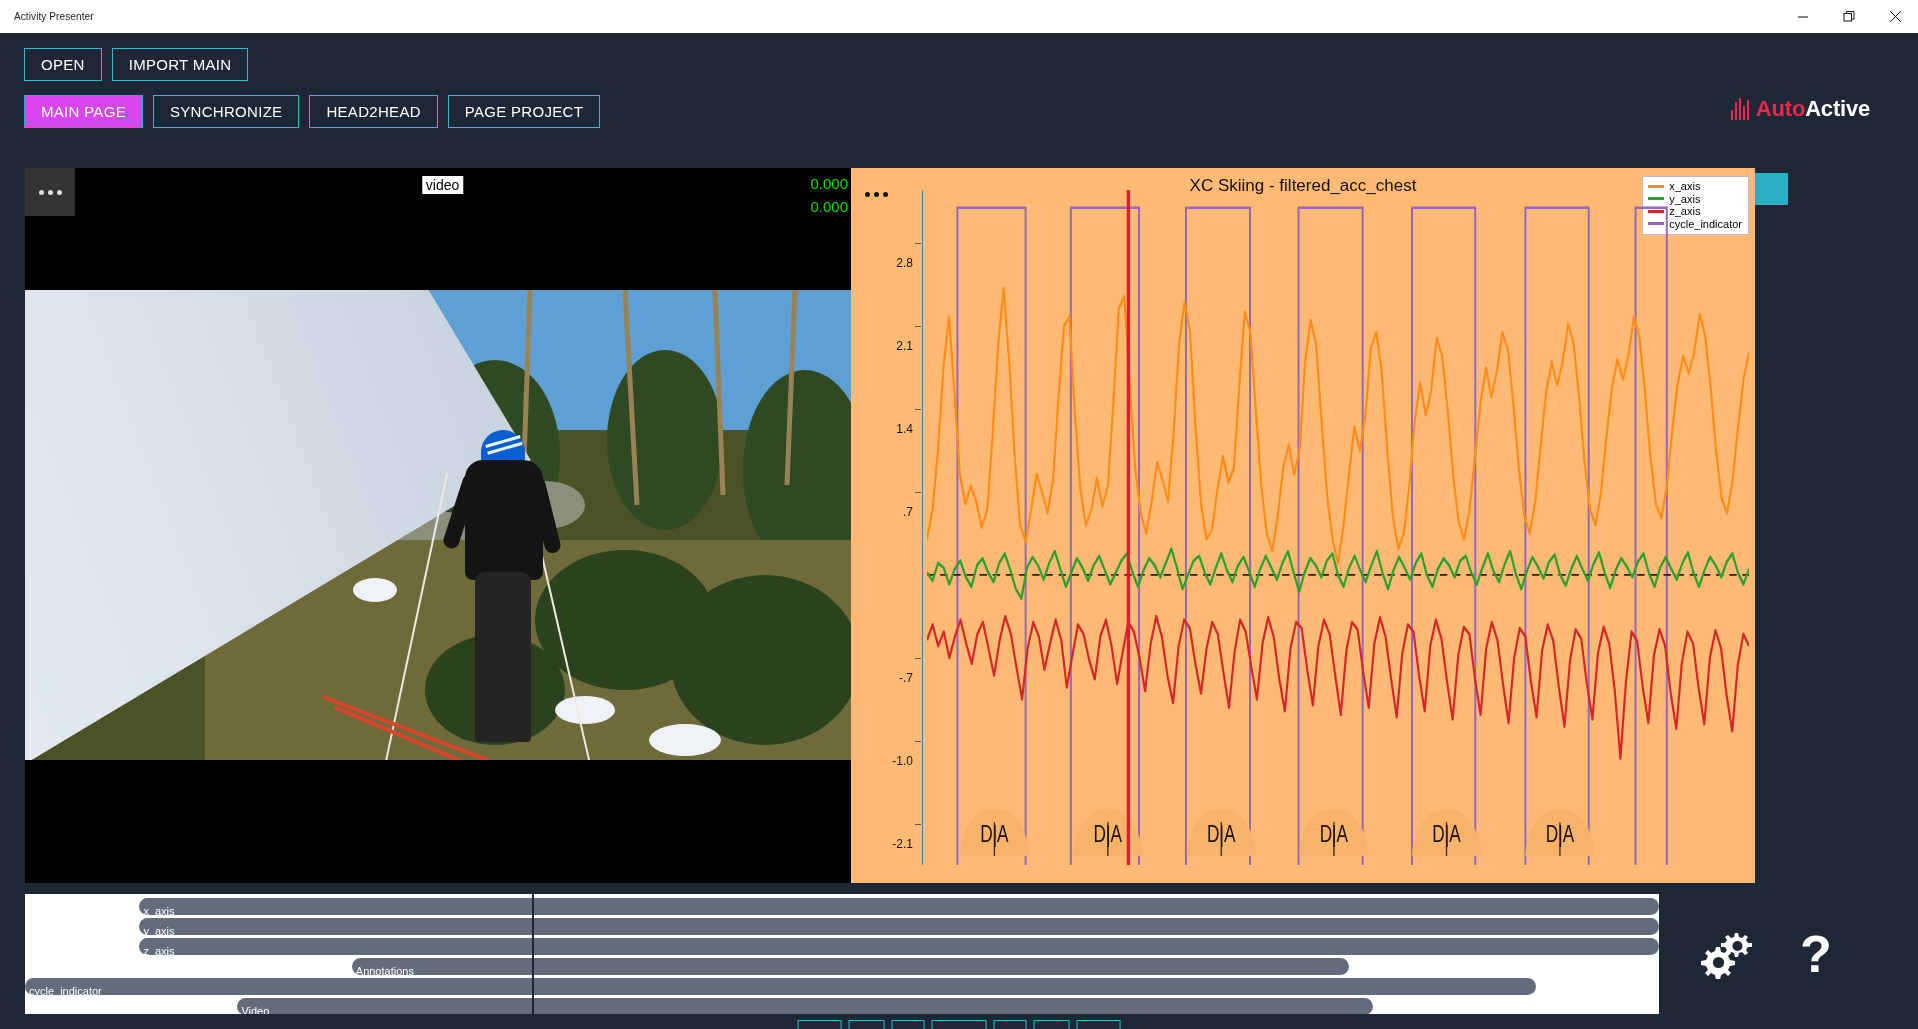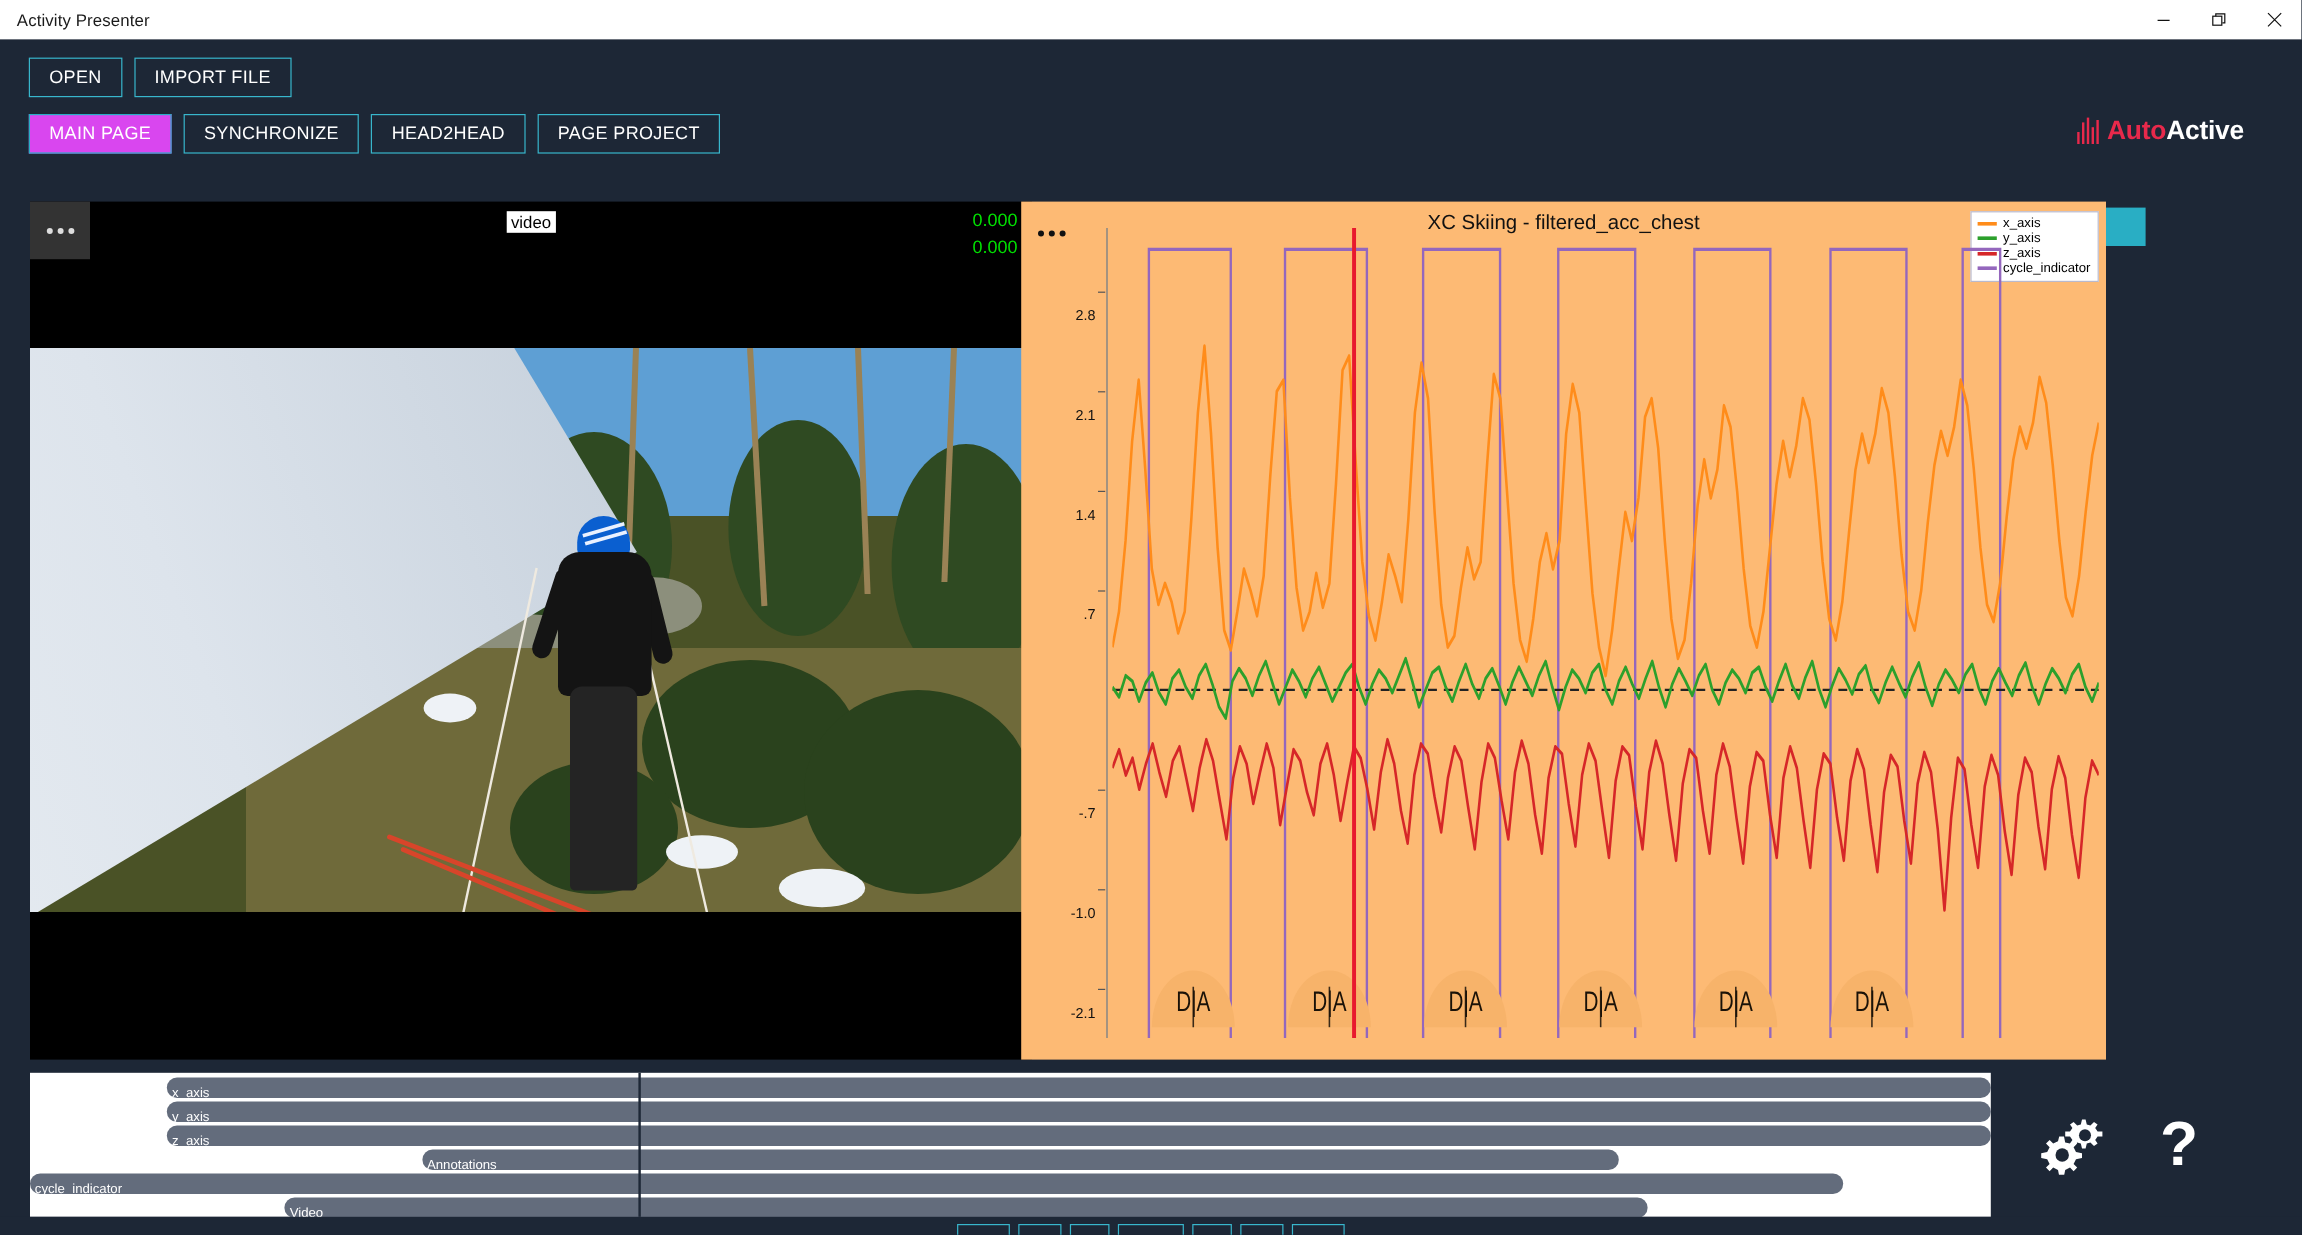--- a/index.html
+++ b/index.html
@@ -10,21 +10,21 @@
     overflow: hidden;
   }
 
   
   .titlebar {
     height: 33px; background: #ffffff;
     display: flex; align-items: center;
     position: relative;
   }
   .titlebar-text {
-    font-size: 14px; color: #1a1a1a; margin-left: 14px;
+    font-size: 10px; color: #1a1a1a; margin-left: 14px;
     letter-spacing: .1px;
   }
   .win-controls { position: absolute; right: 0; top: 0; height: 33px; display: flex; }
   .win-btn {
     width: 46px; height: 33px; display: flex; align-items: center; justify-content: center;
     cursor: pointer;
   }
   .win-btn svg { display: block; }
 
   
@@ -191,21 +191,21 @@
           <path d="M1 1l11 11M12 1L1 12" stroke="#111" stroke-width="1"></path>
         </svg>
     </div>
   </div>
 </div>
 
 <div class="app">
 
   <div class="toolbar-row row1">
     <div class="tbtn">OPEN</div>
-    <div class="tbtn">IMPORT FILE</div>
+    <div class="tbtn">IMPORT MAIN</div>
   </div>
 
   <div class="toolbar-row row2">
     <div class="tbtn active">MAIN PAGE</div>
     <div class="tbtn">SYNCHRONIZE</div>
     <div class="tbtn">HEAD2HEAD</div>
     <div class="tbtn">PAGE PROJECT</div>
   </div>
 
   <div class="brand">

